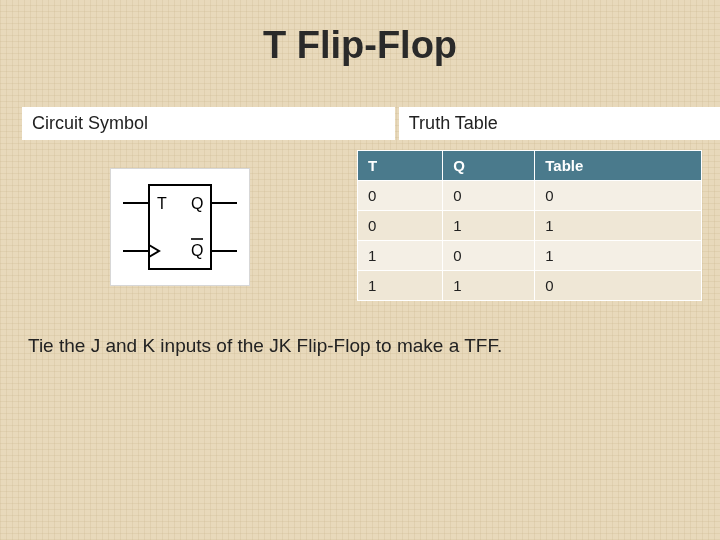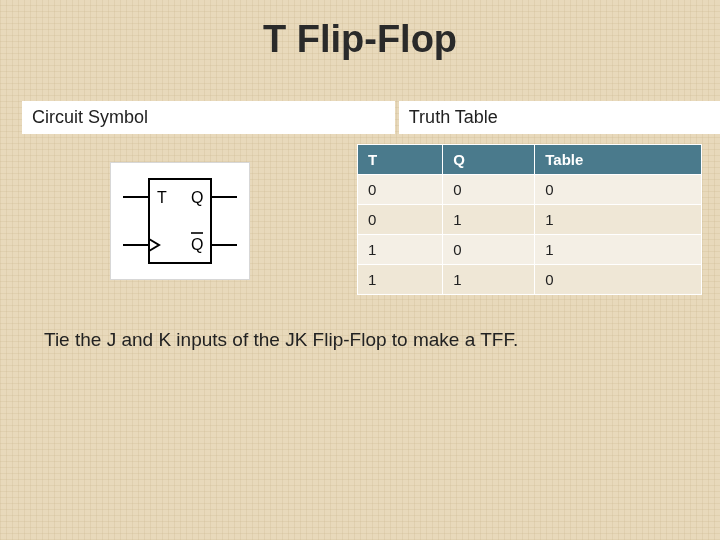--- a/index.html
+++ b/index.html
@@ -12,21 +12,21 @@
       repeating-linear-gradient(90deg, rgba(200,180,140,0.25) 0 1px, transparent 1px 6px);
     font-family: Arial, Helvetica, sans-serif;
     color: #000;
     position: relative;
     overflow: hidden;
   }
   .title {
     text-align: center;
     font-size: 38px;
     font-weight: bold;
-    padding-top: 18px;
+    padding-top: 24px;
     color: #2a2a2a;
   }
   .labels-row {
     display: flex;
     margin-top: 40px;
   }
   .label-box {
     background: #fff;
     font-size: 18px;
     color: #222;
@@ -76,21 +76,21 @@
   }
   td {
     padding: 6px 10px;
     border: 1px solid #fff;
     background: #f4efe5;
     color: #222;
   }
   tr:nth-child(even) td { background: #efe7d6; }
   .footer-note {
     margin-top: 34px;
-    margin-left: 44px;
+    margin-left: 28px;
     font-size: 19px;
     color: #222;
   }
 </style>
 </head>
 <body>
 
 <div class="title">T Flip-Flop</div>
 
 <div class="labels-row">

